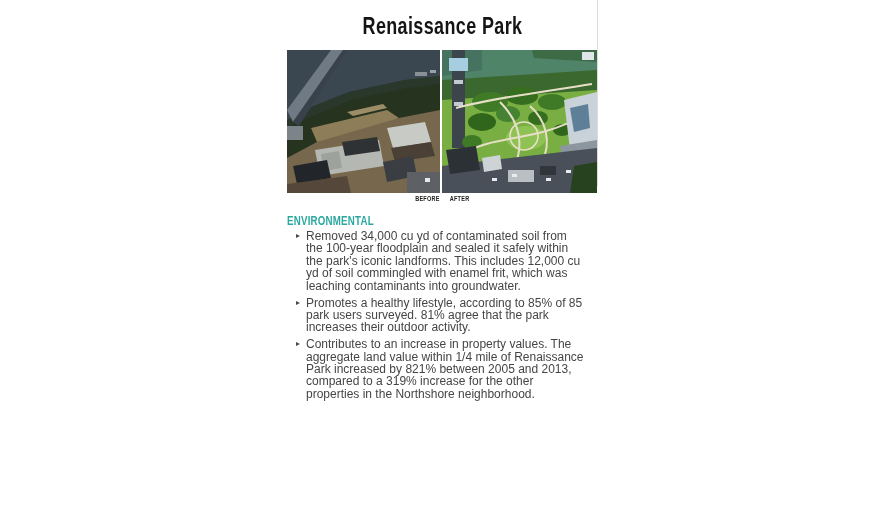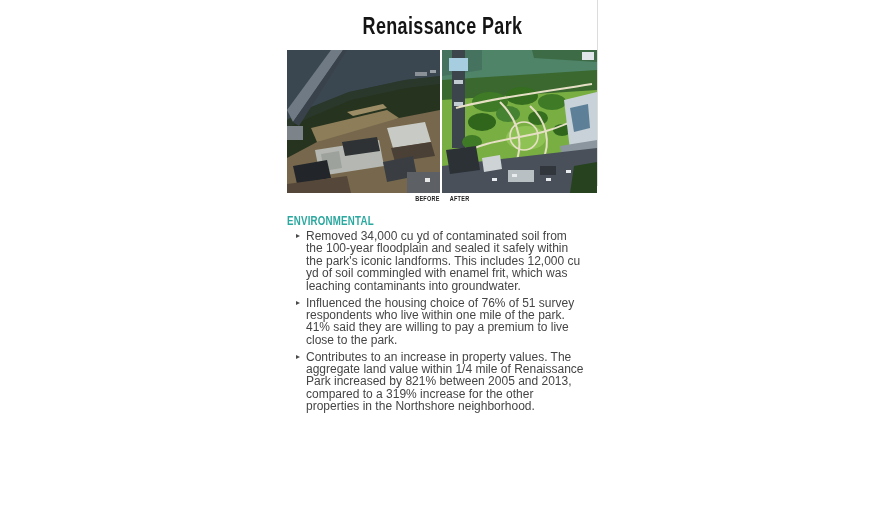--- a/index.html
+++ b/index.html
@@ -131,21 +131,21 @@
           <span class="arrow"></span>
           <span class="btext">Removed 34,000 cu yd of contaminated soil from the 100-year floodplain and sealed it safely within the park's iconic landforms. This includes 12,000 cu yd of soil commingled with enamel frit, which was leaching contaminants into groundwater.</span>
         </li>
       </ul>
     </div>
 
     <div class="section">
       <ul class="bullets">
         <li>
           <span class="arrow"></span>
-          <span class="btext">Influenced the housing choice of 76% of 51 survey respondents who live within one mile of the park. 41% said they are willing to pay a premium to live close to the park.</span>
+          <span class="btext">Promotes a healthy lifestyle, according to 85% of 85 park users surveyed. 81% agree that the park increases their outdoor activity.</span>
         </li>
       </ul>
     </div>
 
     <div class="section">
       <ul class="bullets">
         <li>
           <span class="arrow"></span>
           <span class="btext">Contributes to an increase in property values. The aggregate land value within 1/4 mile of Renaissance Park increased by 821% between 2005 and 2013, compared to a 319% increase for the other properties in the Northshore neighborhood.</span>
         </li>

